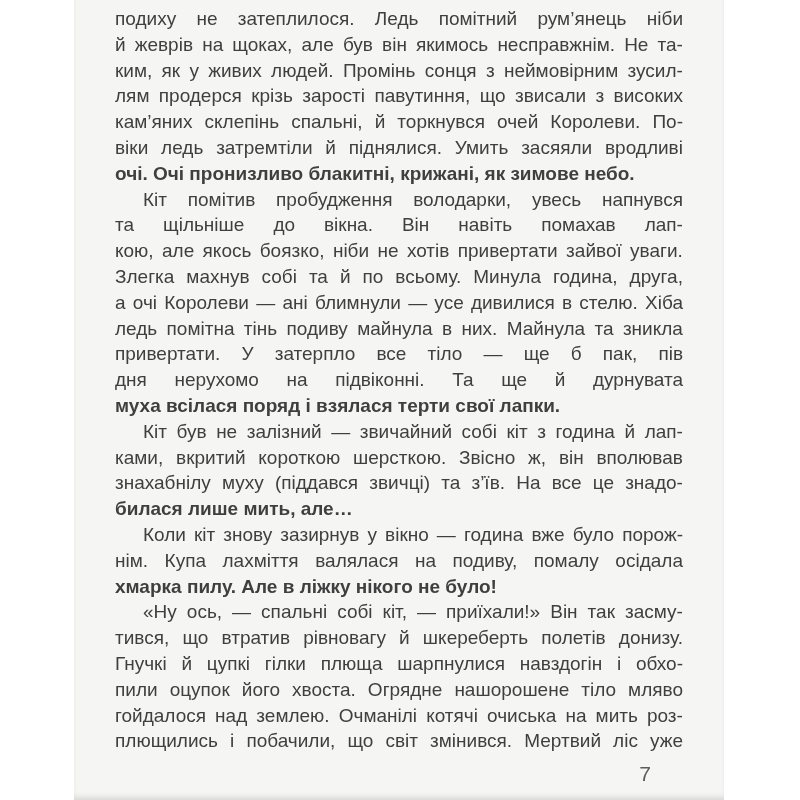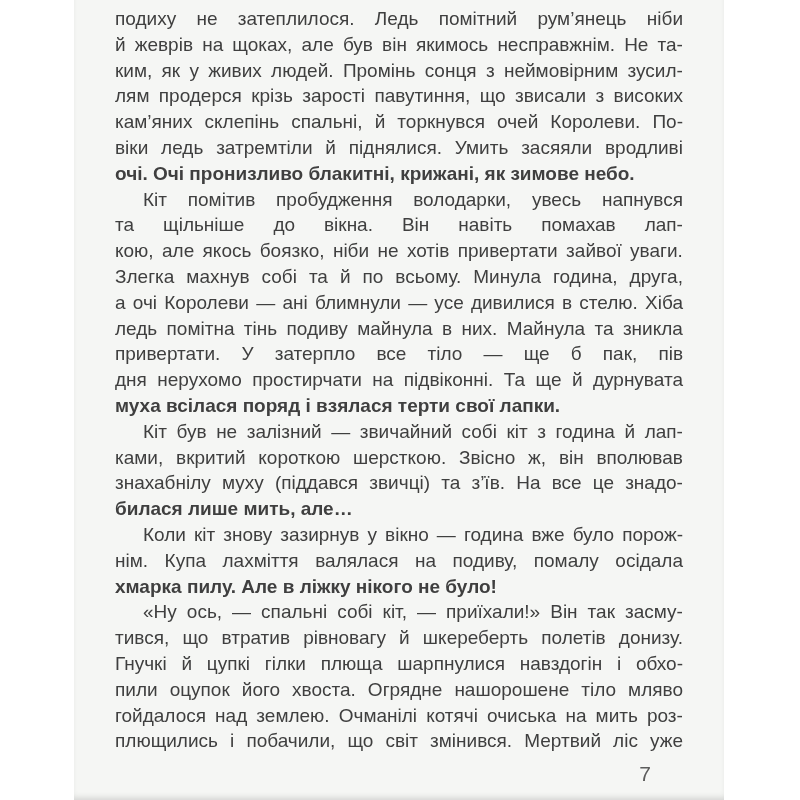--- a/index.html
+++ b/index.html
@@ -202,21 +202,20 @@
         <span>тіло</span>
         <span>—</span>
         <span>ще</span>
         <span>б</span>
         <span>пак,</span>
         <span>пів</span>
       </div>
       <div class="line">
         <span>дня</span>
         <span>нерухомо</span>
-        <span>простирчати</span>
         <span>на</span>
         <span>підвіконні.</span>
         <span>Та</span>
         <span>ще</span>
         <span>й</span>
         <span>дурнувата</span>
       </div>
       <div class="line noflex">муха всілася поряд і взялася терти свої лапки.</div>
       <div class="line indent">
         <span>Кіт</span>

